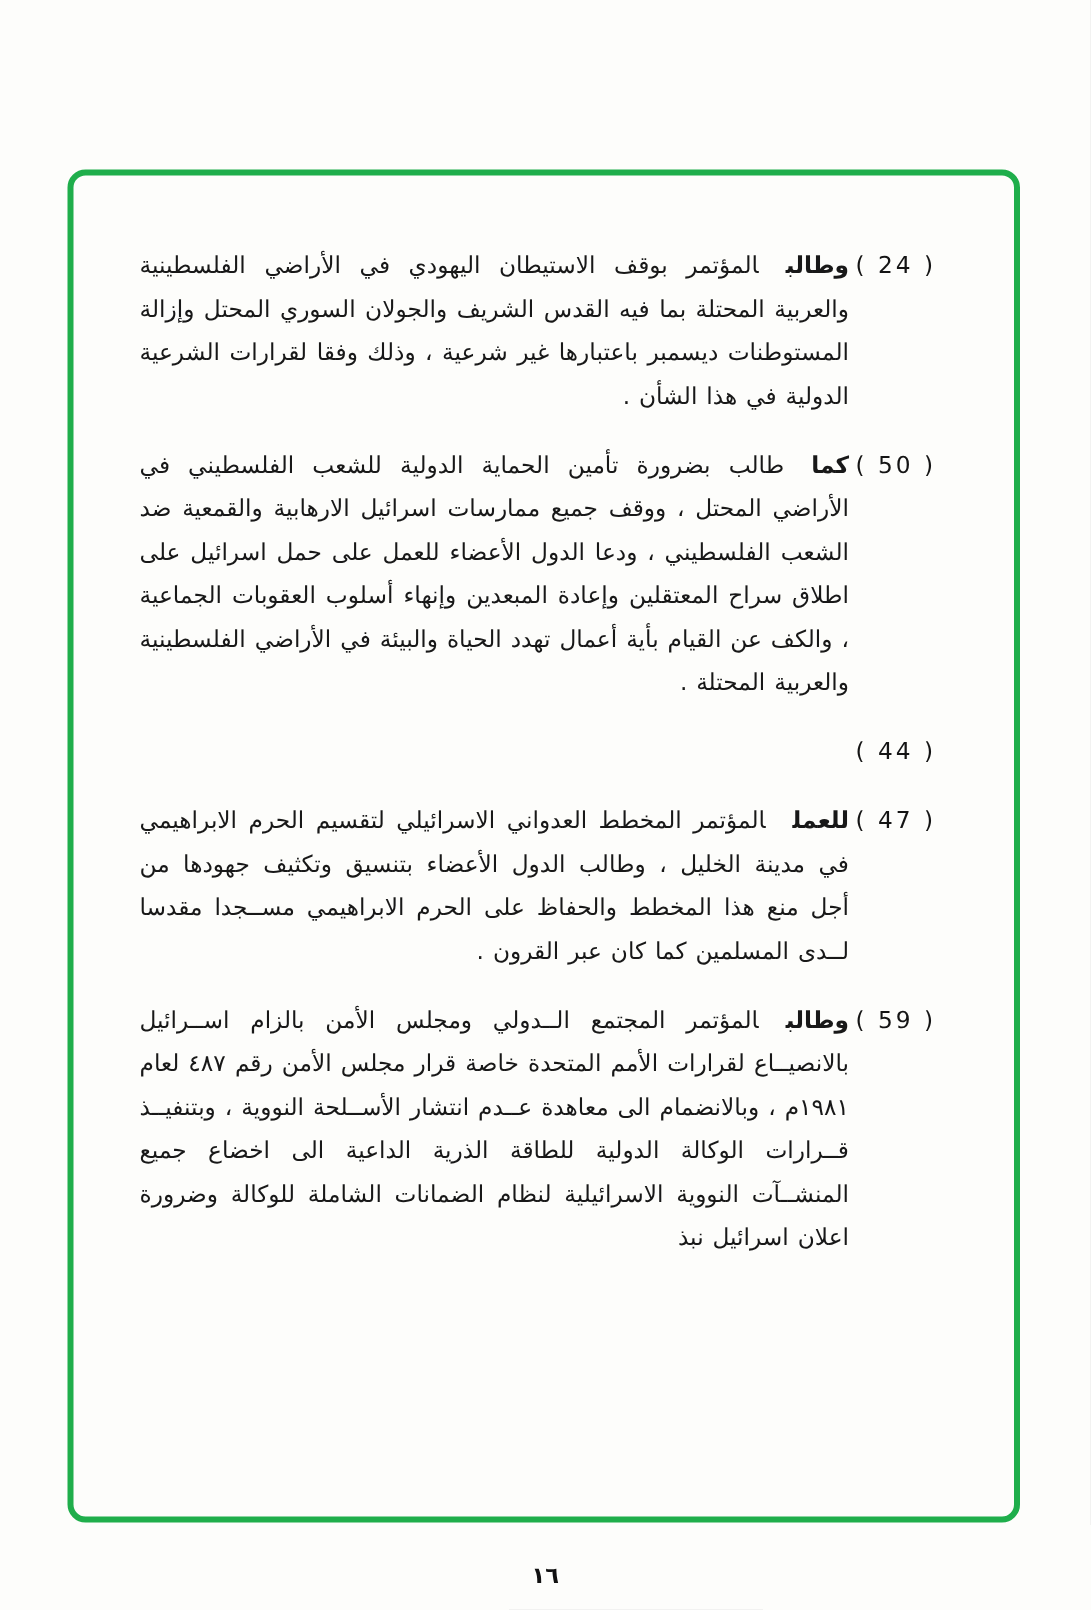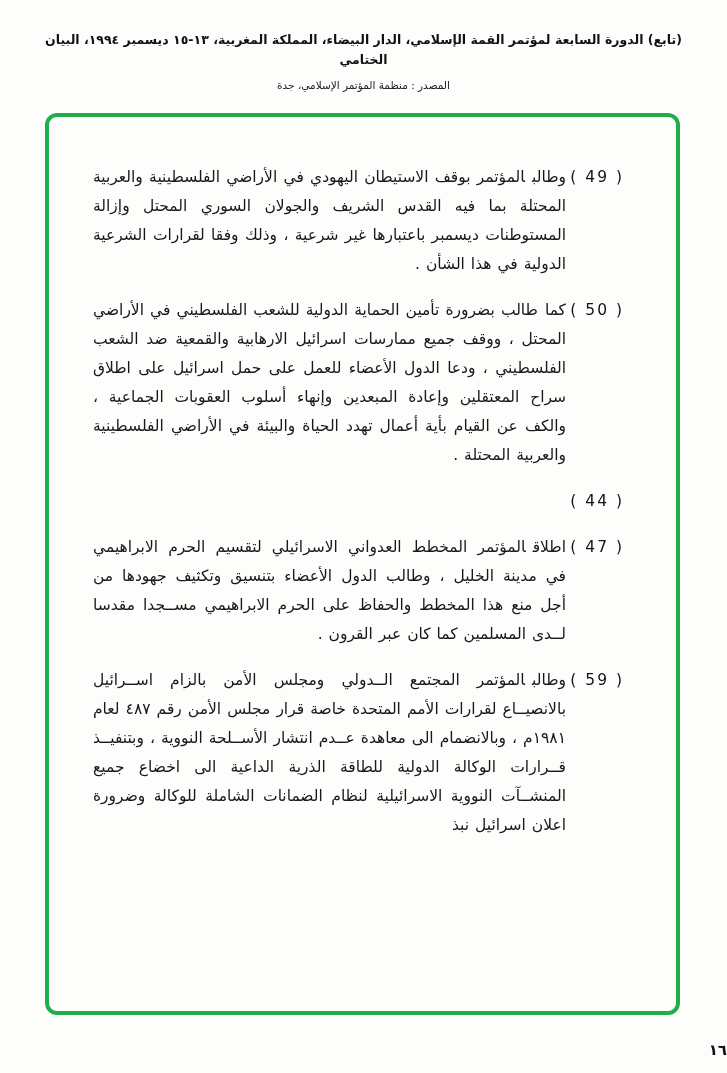--- a/index.html
+++ b/index.html
@@ -66,72 +66,68 @@
   .para-text {
     flex: 1 1 auto;
     font-size: 15.5px;
     line-height: 29px;
     text-align: justify;
     text-justify: inter-word;
     color: #181818;
     word-spacing: 1px;
   }
   .para-lead {
-    font-weight: normal;
-    margin-left: 7px; 
+    font-weight: bold;
+    margin-left: 18px; 
   }
   
   .footer {
     position: absolute;
     bottom: 14px;
     left: 0;
     right: 0;
-    text-align: right;
+    text-align: center;
   }
   .page-number {
     font-size: 15px;
     font-weight: bold;
     color: #111;
     letter-spacing: 2px;
   }
 </style>
 </head>
 <body>
 
 <div class="page" style="background: rgb(253, 253, 251);">
 
-  <div class="header">
-    <div class="doc-title">(تابع) الدورة السابعة لمؤتمر القمة الإسلامي، الدار البيضاء، المملكة المغربية، ١٣-١٥ ديسمبر ١٩٩٤، البيان الختامي</div>
-    <div class="doc-source">المصدر :  منظمة المؤتمر الإسلامي، جدة</div>
-  </div>
 
   <div class="frame" style="border-color: rgb(31, 174, 75);">
 
     <div class="paragraph">
-      <div class="para-num">( 49 )</div>
+      <div class="para-num">( 24 )</div>
       <div class="para-text">
         <span class="para-lead">وطالب</span><span>المؤتمر بوقف الاستيطان اليهودي في الأراضي الفلسطينية والعربية المحتلة بما فيه القدس الشريف والجولان السوري المحتل وإزالة المستوطنات ديسمبر باعتبارها غير شرعية ، وذلك وفقا لقرارات الشرعية الدولية في هذا الشأن .</span>
       </div>
     </div>
 
     <div class="paragraph">
       <div class="para-num">( 50 )</div>
       <div class="para-text">
         <span class="para-lead">كما</span><span>طالب بضرورة تأمين الحماية الدولية للشعب الفلسطيني في الأراضي المحتل ، ووقف جميع ممارسات اسرائيل الارهابية والقمعية ضد الشعب الفلسطيني ، ودعا الدول الأعضاء للعمل على حمل اسرائيل على اطلاق سراح المعتقلين وإعادة المبعدين وإنهاء أسلوب العقوبات الجماعية ، والكف عن القيام بأية أعمال تهدد الحياة والبيئة في الأراضي الفلسطينية والعربية المحتلة .</span>
       </div>
     </div>
 
     <div class="paragraph">
       <div class="para-num">( 44 )</div>
     </div>
 
     <div class="paragraph">
       <div class="para-num">( 47 )</div>
       <div class="para-text">
-        <span class="para-lead">اطلاق</span><span>المؤتمر المخطط العدواني الاسرائيلي لتقسيم الحرم الابراهيمي في مدينة الخليل ، وطالب الدول الأعضاء بتنسيق وتكثيف جهودها من أجل منع هذا المخطط والحفاظ على الحرم الابراهيمي مســجدا مقدسا لــدى المسلمين كما كان عبر القرون .</span>
+        <span class="para-lead">للعمل</span><span>المؤتمر المخطط العدواني الاسرائيلي لتقسيم الحرم الابراهيمي في مدينة الخليل ، وطالب الدول الأعضاء بتنسيق وتكثيف جهودها من أجل منع هذا المخطط والحفاظ على الحرم الابراهيمي مســجدا مقدسا لــدى المسلمين كما كان عبر القرون .</span>
       </div>
     </div>
 
     <div class="paragraph">
       <div class="para-num">( 59 )</div>
       <div class="para-text">
         <span class="para-lead">وطالب</span><span>المؤتمر المجتمع الــدولي ومجلس الأمن بالزام اســرائيل بالانصيــاع لقرارات الأمم المتحدة خاصة قرار مجلس الأمن رقم ٤٨٧ لعام ١٩٨١م ، وبالانضمام الى معاهدة عــدم انتشار الأســلحة النووية ، وبتنفيــذ قــرارات الوكالة الدولية للطاقة الذرية الداعية الى اخضاع جميع المنشــآت النووية الاسرائيلية لنظام الضمانات الشاملة للوكالة وضرورة اعلان اسرائيل نبذ</span>
       </div>
     </div>
 

